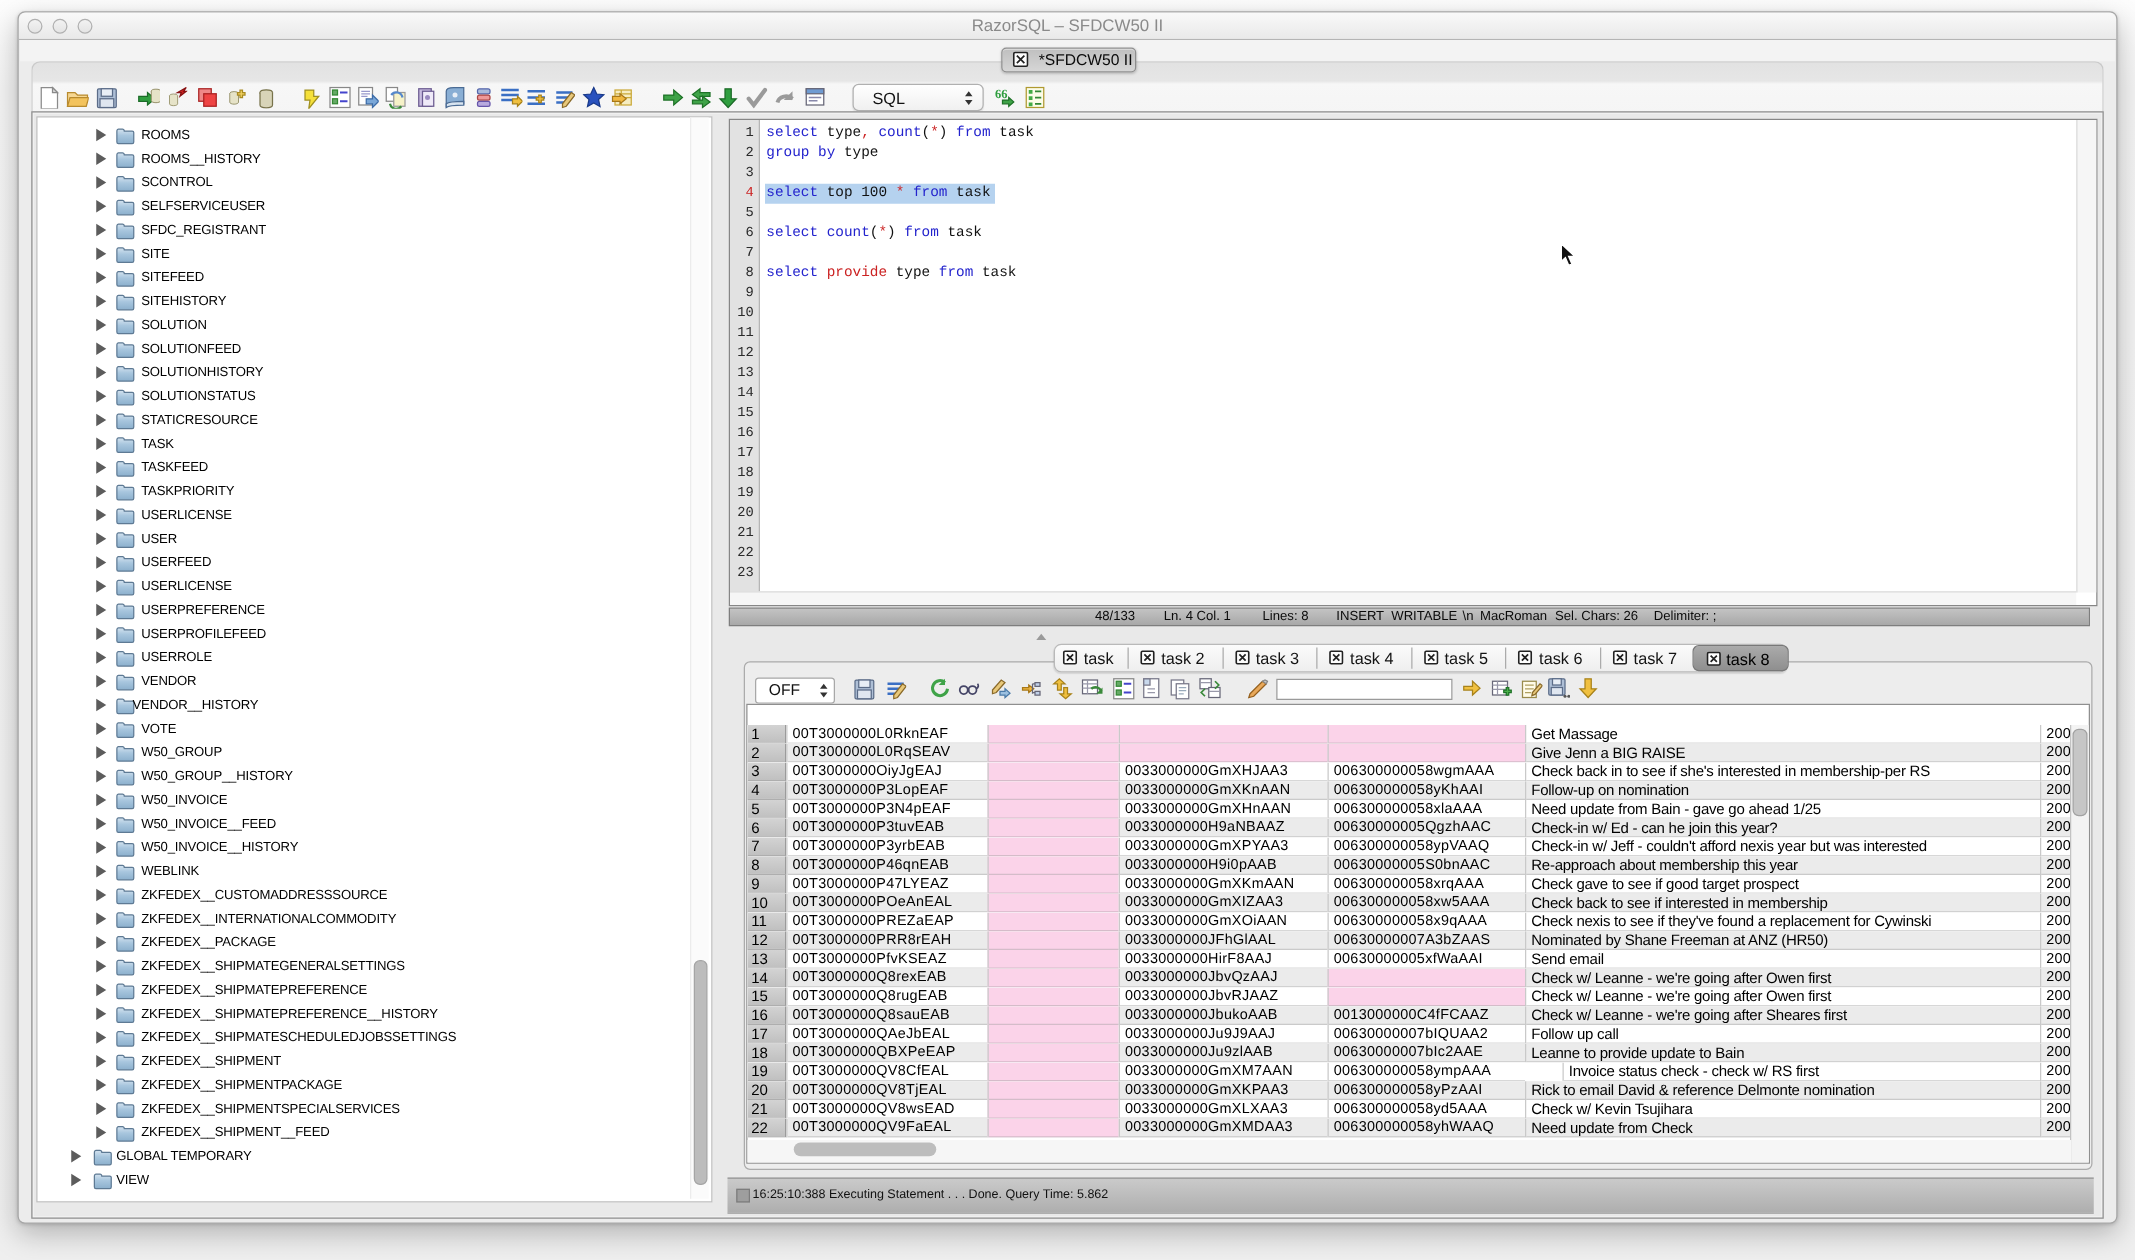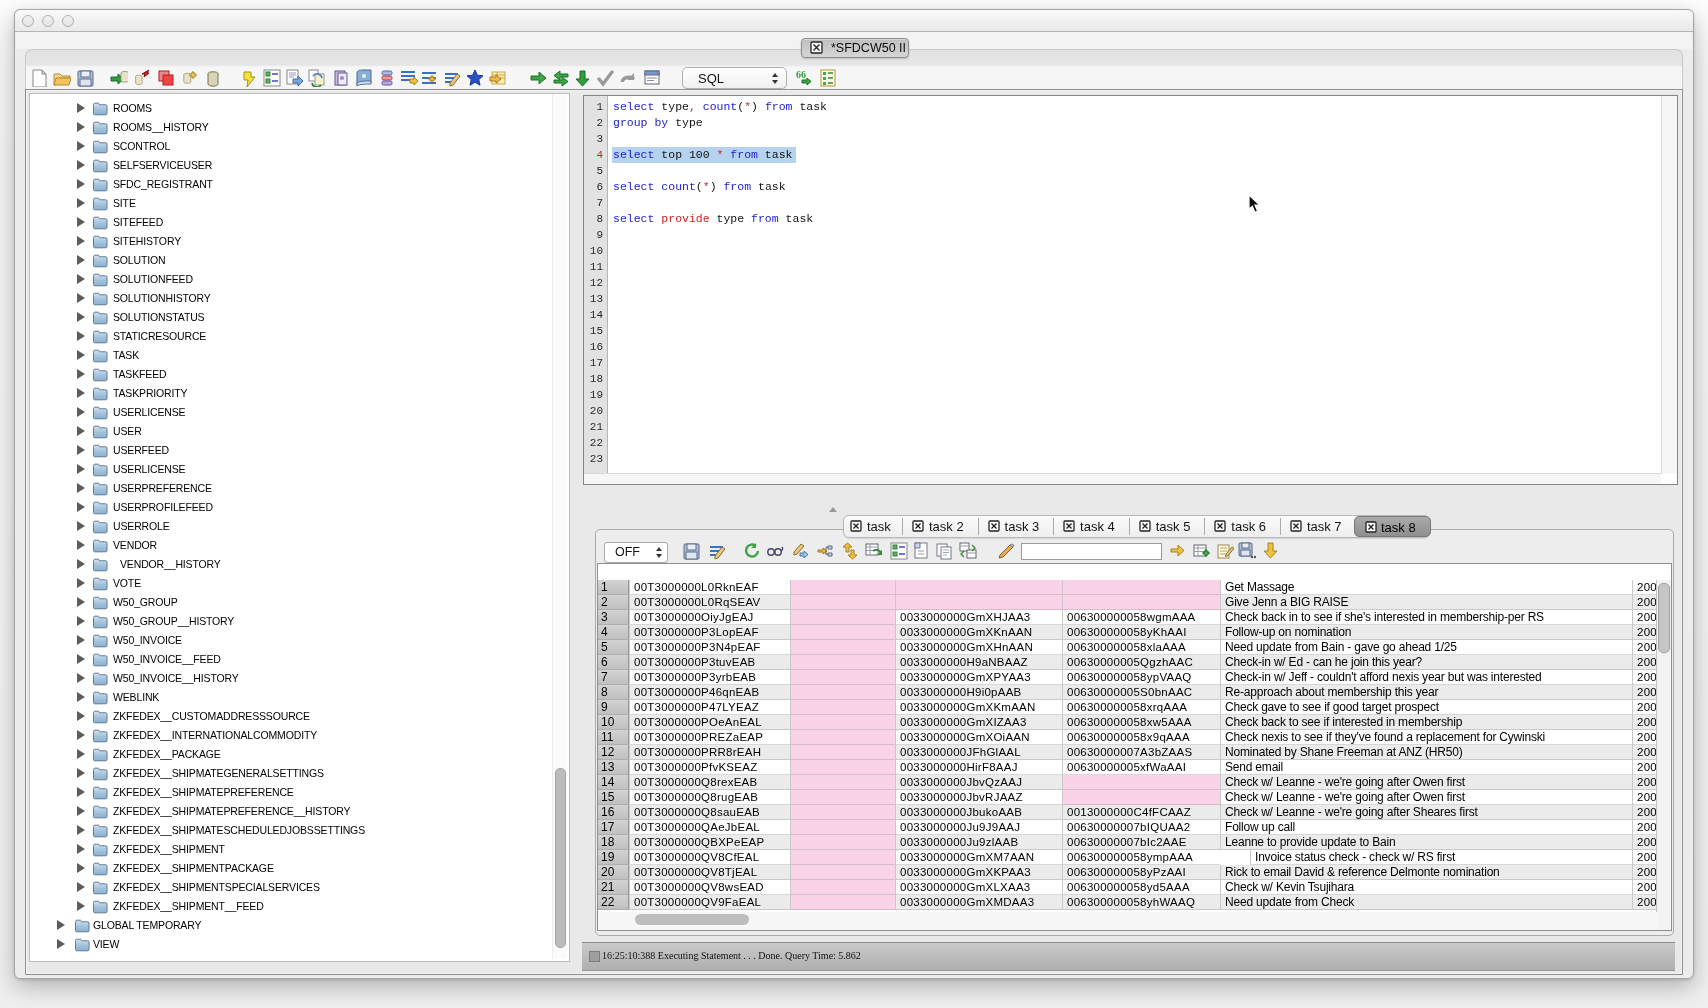--- a/index.html
+++ b/index.html
@@ -67,35 +67,36 @@
 .rn{position:absolute;left:0;top:0;width:31px;height:15px;line-height:14px;background:linear-gradient(#d3d3d3,#c0c0c0);
  border-right:1px solid #9b9b9b;border-bottom:1px solid #aeaeae;font-size:12px;color:#000;padding-left:3px;box-sizing:border-box;}
 .odd{background:#ffffff;} .even{background:#ebebeb;} .pink{background:#fbd3e9 !important;}
 #gvsb{position:absolute;right:0;top:16px;width:14px;bottom:0;background:#f3f3f3;border-left:1px solid #c2c2c2;}
 #gvthumb{position:absolute;left:1px;top:3px;width:10px;height:68px;border-radius:5px;background:#c6c6c6;border:1px solid #a2a2a2;}
 #ghsb{position:absolute;left:0;bottom:0;height:18px;right:14px;background:#f6f6f6;}
 #ghthumb{position:absolute;left:37px;top:2px;width:114px;height:11px;border-radius:6px;background:#bdbdbd;}
 #bstatus{position:absolute;left:0px;top:849px;width:1093px;height:27px;background:linear-gradient(#cacaca,#aeaeae);
  border-top:1px solid #8a8a8a;border-bottom:1px solid #9a9a9a;}
 #bstatus .sq{position:absolute;left:7px;top:8px;width:9px;height:9px;background:#9e9e9e;border:1px solid #7c7c7c;}
-#bstatus .txt{position:absolute;left:20px;top:7px;font-family:Liberation Serif, serif;font-size:10px;color:#111;white-space:pre;}
+#bstatus .txt{position:absolute;left:20px;top:7px;font-family:Liberation Sans, sans-serif;font-size:10px;color:#111;white-space:pre;}
 .ico{position:absolute;}
 </style></head><body>
 <svg width="0" height="0" style="position:absolute">
     <defs>
       <linearGradient id="fg" x1="0" y1="0" x2="0" y2="1">
         <stop offset="0" stop-color="#d6e4f0"></stop>
         <stop offset="0.45" stop-color="#a8c6de"></stop>
         <stop offset="1" stop-color="#8cb0cd"></stop>
       </linearGradient>
     </defs>
   </svg>
 <div id="desk">
     <div id="win">
 <div id="titlebar">
+        <div id="title">RazorSQL – SFDCW50 II</div>
 <div class="tl" style="left:7px"></div>
 <div class="tl" style="left:27px"></div>
 <div class="tl" style="left:47px"></div>
 </div>
 <div id="tabstrip"></div>
 <div id="tbpanel"></div>
 <div id="doctab">
         <svg class="ico" style="left:8px;top:2px" width="13" height="13" viewBox="0 0 13 13">
           <rect x="1" y="1" width="11" height="11" fill="#fdfdfd" stroke="#222222" stroke-width="1.3" rx="1"></rect>
           <path d="M3.5 3.5l6 6M9.5 3.5L3.5 9.5" stroke="#222222" stroke-width="1.4"></path>
@@ -408,21 +409,21 @@
             <span class="ico" style="left:62px;top:2px"><svg width="16" height="15" viewBox="0 0 16 15">
                 <path d="M1.5 4.5c0-.7 0-2.3 1.2-2.3h3.4c.9 0 1.1.6 1.2 1l.1.6h6.4c.8 0 1.2.5 1.2 1.2v7.5c0 .8-.5 1.3-1.2 1.3H2.7c-.8 0-1.2-.5-1.2-1.3z" fill="url(#fg)" stroke="#5e7a94"></path>
               </svg></span>
             <span class="tlabel" style="left:83px">VENDOR</span>
           </div>
 <div class="trow" style="top:461px">
             <span class="tarr" style="left:47px"></span>
             <span class="ico" style="left:62px;top:2px"><svg width="16" height="15" viewBox="0 0 16 15">
                 <path d="M1.5 4.5c0-.7 0-2.3 1.2-2.3h3.4c.9 0 1.1.6 1.2 1l.1.6h6.4c.8 0 1.2.5 1.2 1.2v7.5c0 .8-.5 1.3-1.2 1.3H2.7c-.8 0-1.2-.5-1.2-1.3z" fill="url(#fg)" stroke="#5e7a94"></path>
               </svg></span>
-            <span class="tlabel" style="left:90px">VENDOR__HISTORY</span>
+            <span class="tlabel" style="left:76px">VENDOR__HISTORY</span>
           </div>
 <div class="trow" style="top:480px">
             <span class="tarr" style="left:47px"></span>
             <span class="ico" style="left:62px;top:2px"><svg width="16" height="15" viewBox="0 0 16 15">
                 <path d="M1.5 4.5c0-.7 0-2.3 1.2-2.3h3.4c.9 0 1.1.6 1.2 1l.1.6h6.4c.8 0 1.2.5 1.2 1.2v7.5c0 .8-.5 1.3-1.2 1.3H2.7c-.8 0-1.2-.5-1.2-1.3z" fill="url(#fg)" stroke="#5e7a94"></path>
               </svg></span>
             <span class="tlabel" style="left:83px">VOTE</span>
           </div>
 <div class="trow" style="top:499px">
             <span class="tarr" style="left:47px"></span>
@@ -589,20 +590,31 @@
 <div class="ln" style="top:355px">23</div>
 </div>
 <div id="esel" style="top:51px"></div>
 <div class="cl" style="top:3px"><span class="k">select</span> type<span class="r">,</span> <span class="k">count</span>(<span class="r">*</span>) <span class="k">from</span> task</div>
 <div class="cl" style="top:19px"><span class="k">group</span> <span class="k">by</span> type</div>
 <div class="cl" style="top:51px"><span class="k">select</span> top 100 <span class="r">*</span> <span class="k">from</span> task</div>
 <div class="cl" style="top:83px"><span class="k">select</span> <span class="k">count</span>(<span class="r">*</span>) <span class="k">from</span> task</div>
 <div class="cl" style="top:115px"><span class="k">select</span> <span class="r">provide</span> type <span class="k">from</span> task</div>
 <div id="ehsb"></div>
             <div id="evsb"></div>
+</div>
+<div id="estatus">
+<span style="left:292px">48/133</span>
+<span style="left:347px">Ln. 4 Col. 1</span>
+<span style="left:426px">Lines: 8</span>
+<span style="left:485px">INSERT</span>
+<span style="left:529px">WRITABLE</span>
+<span style="left:586px">\n</span>
+<span style="left:600px">MacRoman</span>
+<span style="left:660px">Sel. Chars: 26</span>
+<span style="left:739px">Delimiter: ;</span>
 </div>
 <div style="position:absolute;left:247px;top:414px;width:0;height:0;border-left:4px solid transparent;border-right:4px solid transparent;border-bottom:5px solid #9a9a9a"></div>
 <div id="tabbar">
 <div class="ttab" style="left:0px;width:58px">
               <svg class="ico" style="left:6px;top:4px" width="12" height="12" viewBox="0 0 12 12">
                 <rect x="1" y="1" width="10" height="10" fill="#fdfdfd" stroke="#222222" stroke-width="1.3" rx="1"></rect>
                 <path d="M3.5 3.5l5 5M8.5 3.5L3.5 8.5" stroke="#222222" stroke-width="1.4"></path>
               </svg>
               <span class="lbl" style="left:23px">task</span>
             </div>

